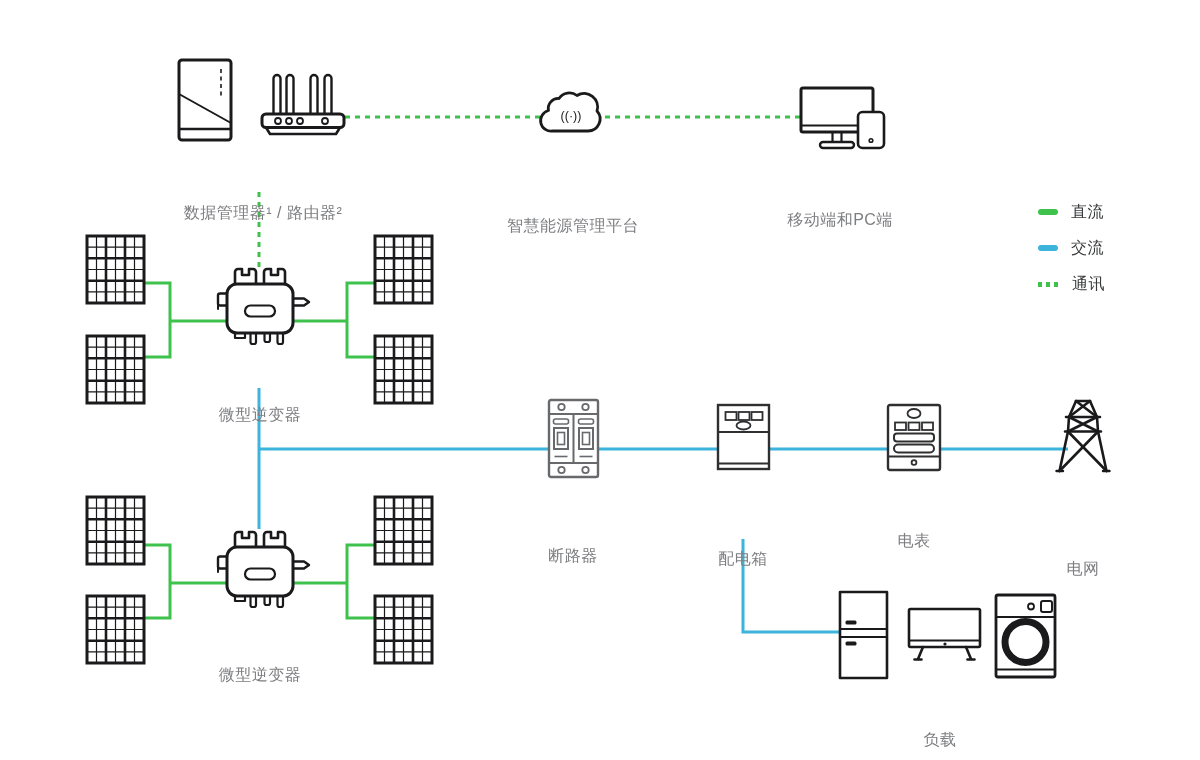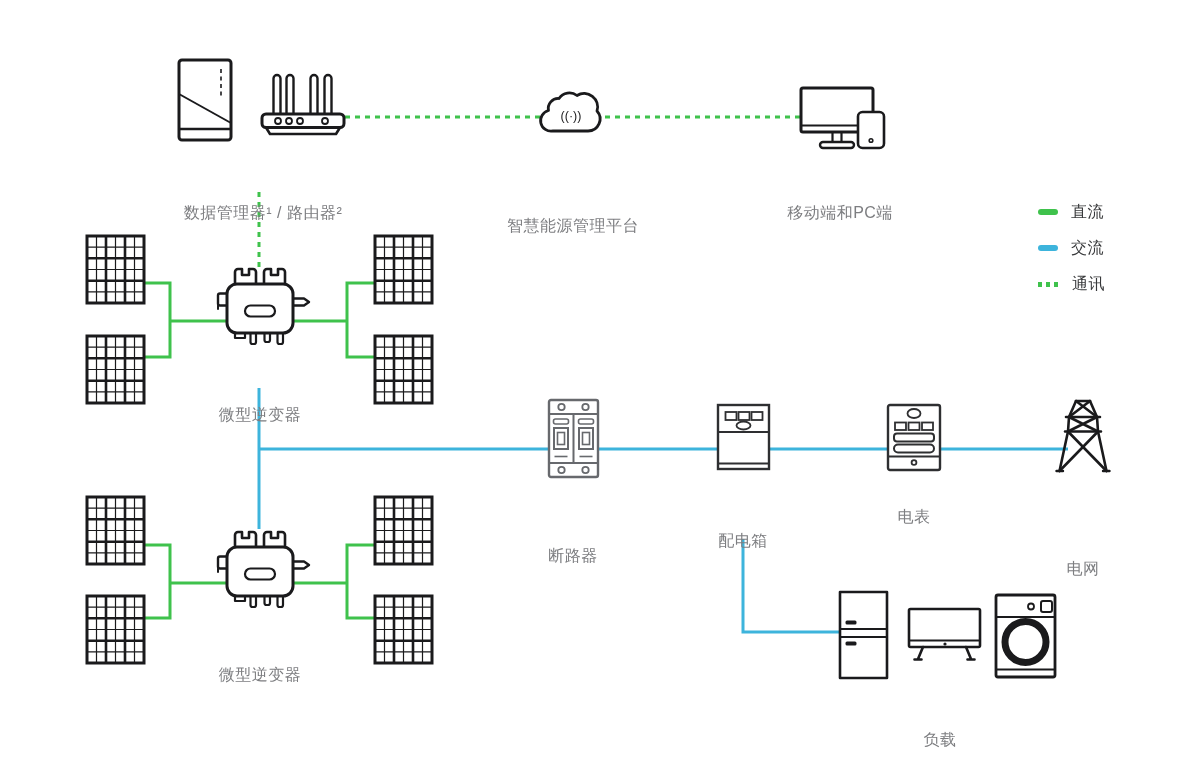--- a/index.html
+++ b/index.html
@@ -175,26 +175,26 @@
       <rect x="996" y="595" width="59" height="82" rx="2" stroke-width="2.8"></rect>
       <path d="M996 617 H1055 M996 669.5 H1055" stroke-width="2" fill="none"></path>
       <circle cx="1031" cy="606.5" r="3" stroke-width="1.8"></circle>
       <rect x="1041" y="601" width="11" height="11" rx="2" stroke-width="2"></rect>
       <circle cx="1025.5" cy="642" r="20.5" stroke-width="7"></circle>
     </g>
   </svg>
 
   <div class="lbl" style="left:263px;top:169px">数据管理器¹ / 路由器²</div>
   <div class="lbl" style="left:573px;top:182px">智慧能源管理平台</div>
-  <div class="lbl" style="left:840px;top:169px">移动端和PC端</div>
+  <div class="lbl" style="left:840px;top:176px">移动端和PC端</div>
   <div class="lbl" style="left:260px;top:371px">微型逆变器</div>
   <div class="lbl" style="left:260px;top:631px">微型逆变器</div>
   <div class="lbl" style="left:573px;top:512px">断路器</div>
-  <div class="lbl" style="left:743px;top:497px">配电箱</div>
-  <div class="lbl" style="left:914px;top:473px">电表</div>
+  <div class="lbl" style="left:743px;top:515px">配电箱</div>
+  <div class="lbl" style="left:914px;top:497px">电表</div>
   <div class="lbl" style="left:1083px;top:525px">电网</div>
   <div class="lbl" style="left:940px;top:696px">负载</div>
 
   <div class="legend">
     <div class="legend-row">
       <span class="sw sw-dc"></span>
       <span class="legend-label">直流</span>
     </div>
     <div class="legend-row">
       <span class="sw sw-ac"></span>

